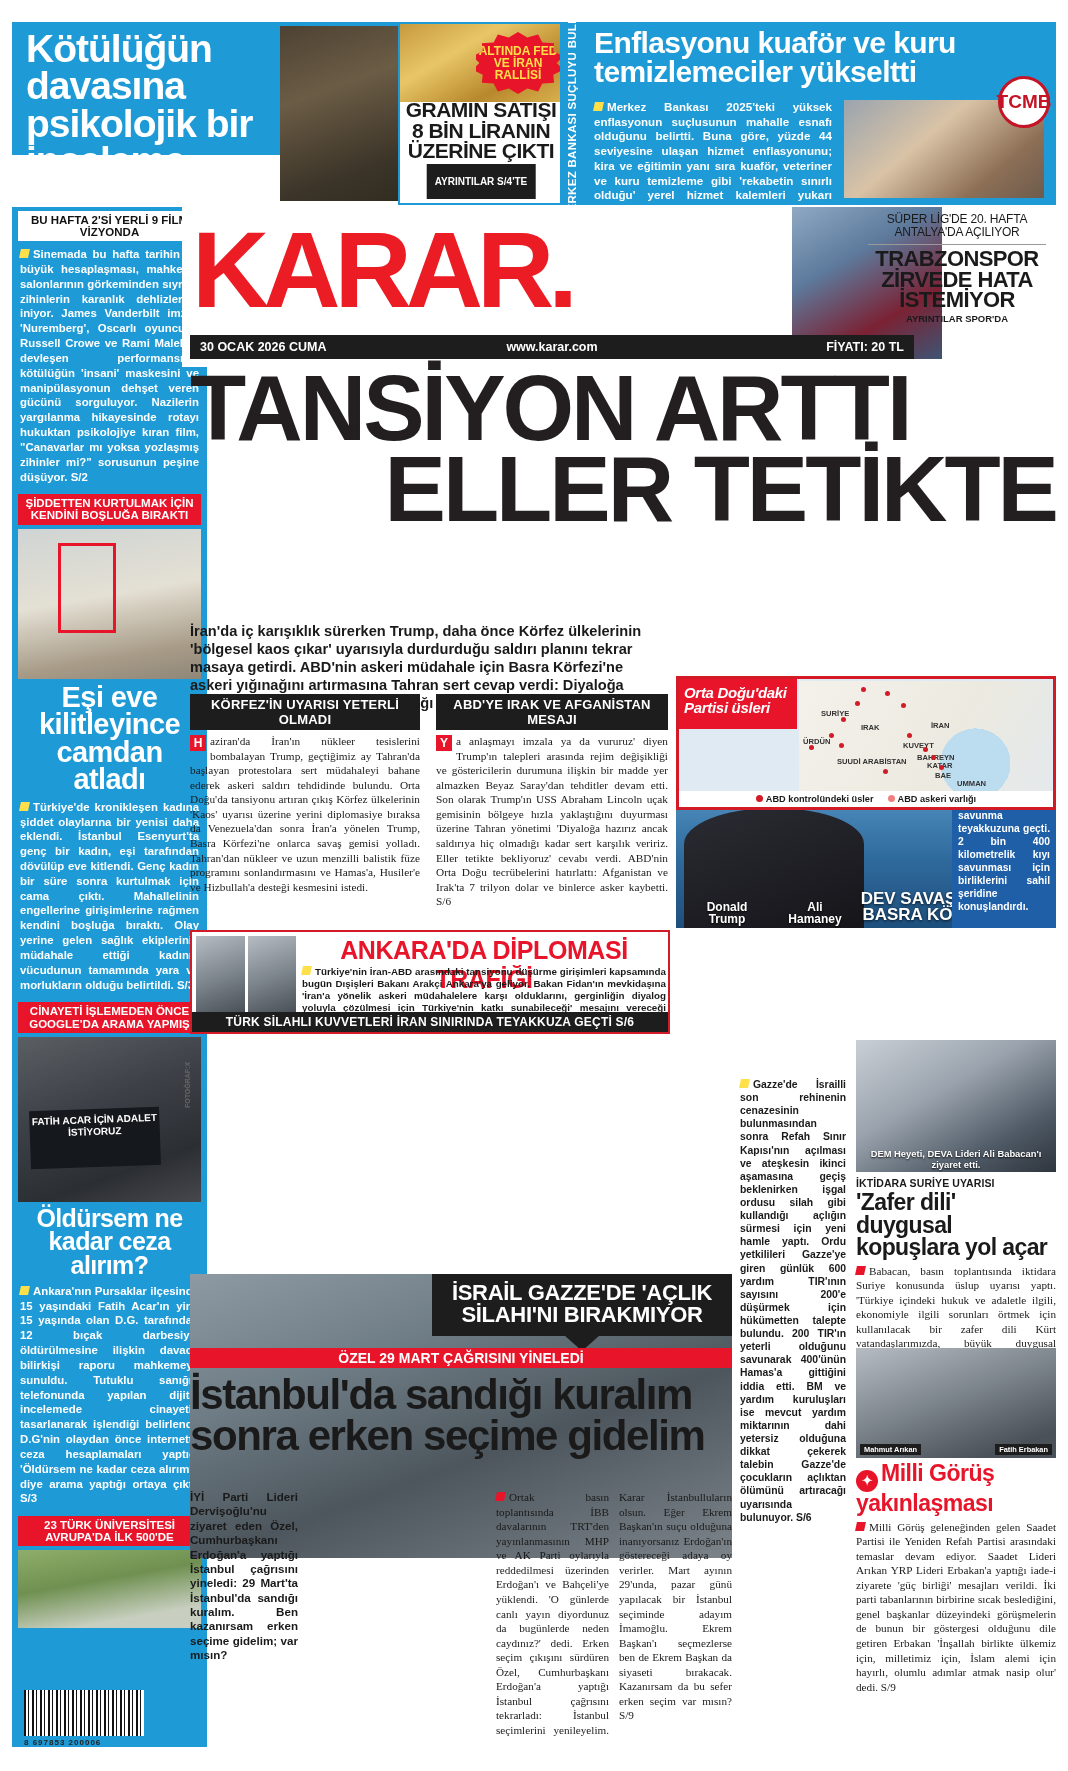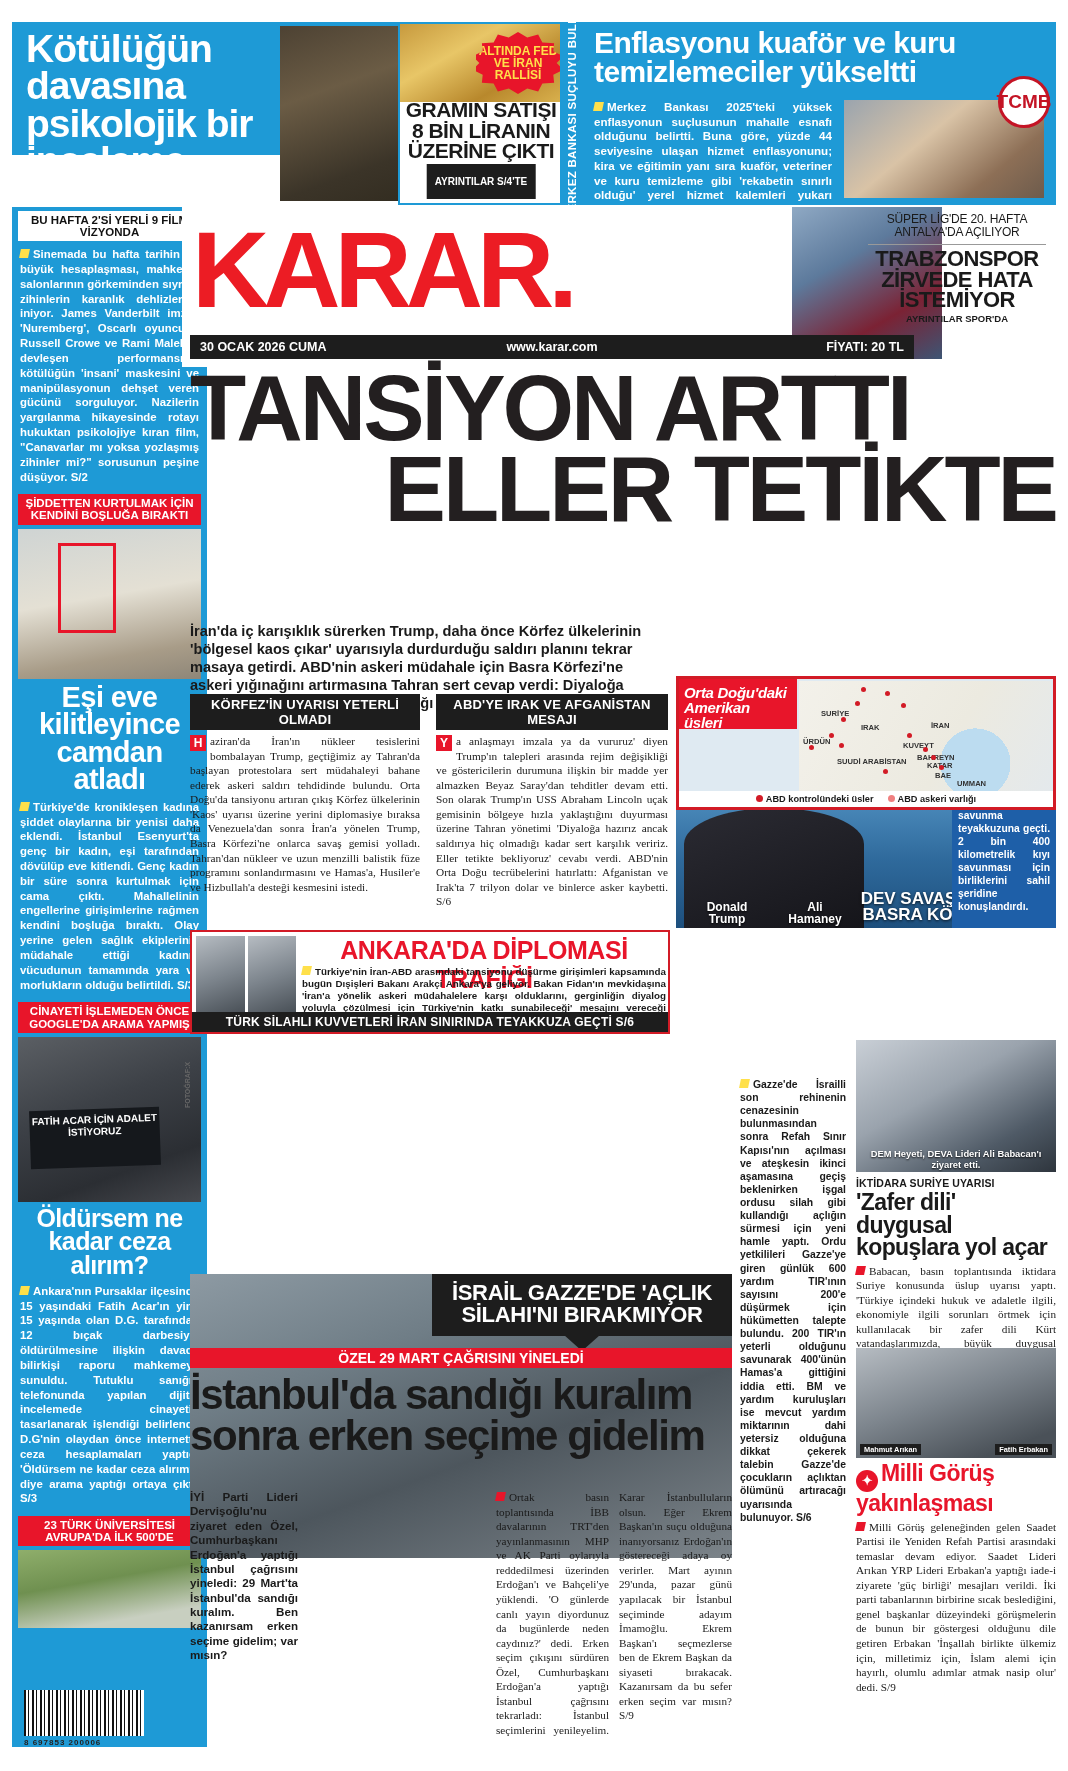--- a/index.html
+++ b/index.html
@@ -280,21 +280,21 @@
 
   <div class="abs warship photo sea" style="top:700px;height:228px">
     <div style="position:absolute;left:8px;bottom:0;width:180px;height:120px;background:linear-gradient(160deg,#2b2b33,#15151a);border-radius:50% 50% 0 0/30% 30% 0 0"></div>
     <div class="people-cap" style="left:16px;bottom:2px;width:70px">Donald Trump</div>
     <div class="people-cap" style="left:104px;bottom:2px;width:70px">Ali Hamaney</div>
     <div class="ship-cap">DEV SAVAŞ GEMİLERİ BASRA KÖRFEZİ'NDE</div>
     <div class="blue-note"><span class="sq ylw"></span><span>ABD'nin gönderdiği USS Abraham Lincoln uçak gemisi ve ona eşlik eden savaş fırkateynleri Basra Körfezi'ne ulaştı. İran da savunma teyakkuzuna geçti. 2 bin 400 kilometrelik kıyı savunması için birliklerini sahil şeridine konuşlandırdı.</span></div>
   </div>
 
   <div class="abs mapbox">
-    <div class="map-title">Orta Doğu'daki Amerikan üsleri</div>
+    <div class="map-title">Orta Doğu'daki Partisi üsleri</div>
     <div style="position:absolute;left:120px;top:2px;right:2px;bottom:16px;background:#eef3f6">
       <div style="position:absolute;left:0;top:0;width:100%;height:100%;background:
         radial-gradient(circle at 70% 75%, #bcdcf0 0 18%, transparent 18%),
         linear-gradient(120deg,#f3f1ea 0%,#eceae0 60%,#e4e9ec 100%);"></div>
       <span class="mlabel" style="left:22px;top:28px">SURİYE</span>
       <span class="mlabel" style="left:62px;top:42px">IRAK</span>
       <span class="mlabel" style="left:132px;top:40px">İRAN</span>
       <span class="mlabel" style="left:4px;top:56px">ÜRDÜN</span>
       <span class="mlabel" style="left:104px;top:60px">KUVEYT</span>
       <span class="mlabel" style="left:118px;top:72px">BAHREYN</span>

